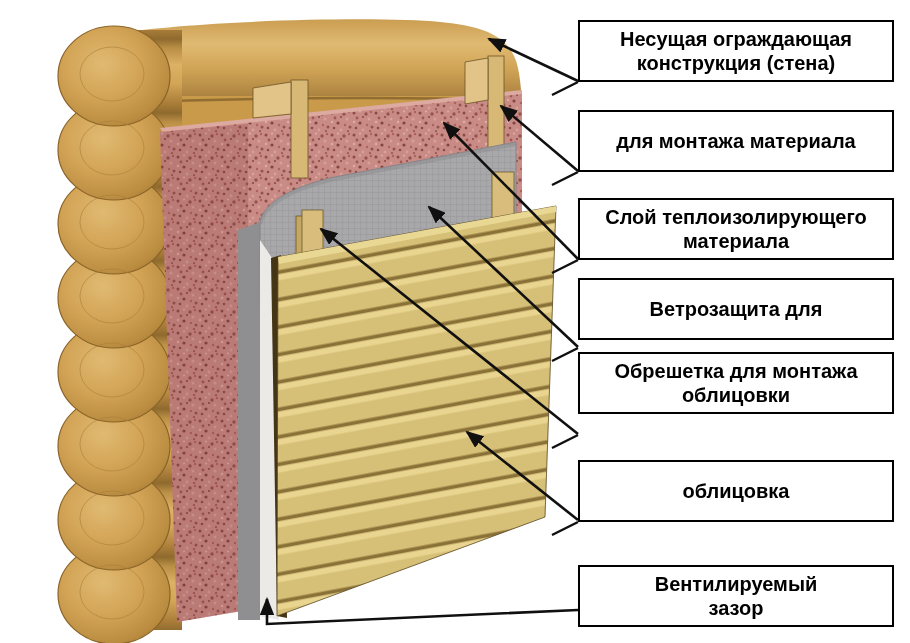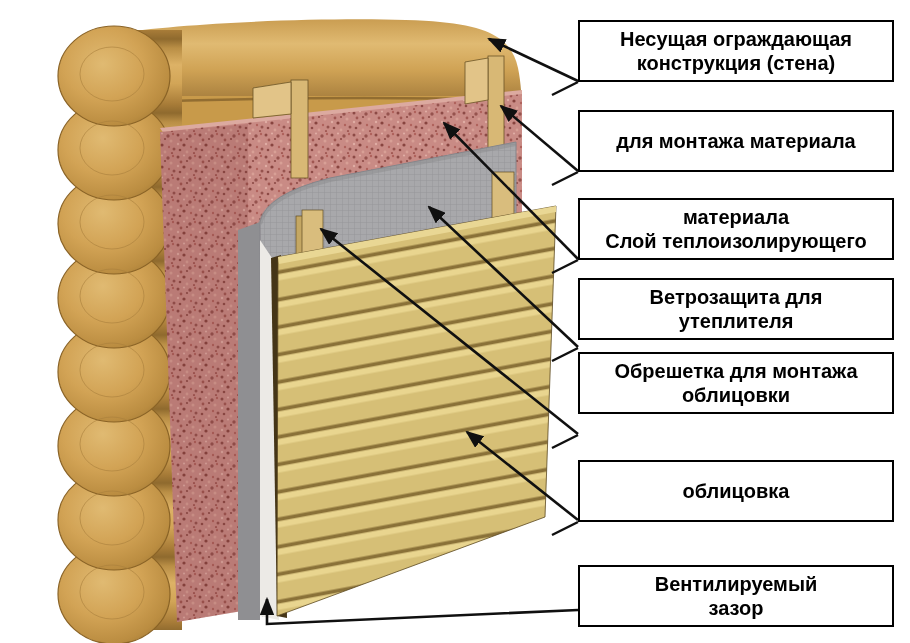--- a/index.html
+++ b/index.html
@@ -159,26 +159,25 @@
 </svg>
 
   <div class="lbox" style="top:20px">
     <span class="lline">Несущая ограждающая</span>
     <span class="lline">конструкция (стена)</span>
   </div>
   <div class="lbox" style="top:110px">
     <span class="lline">для монтажа материала</span>
   </div>
   <div class="lbox" style="top:198px">
+    <span class="lline">Слой теплоизолирующего</span>
     <span class="lline">материала</span>
-    <span class="lline">Слой теплоизолирующего</span>
   </div>
   <div class="lbox" style="top:278px">
     <span class="lline">Ветрозащита для</span>
-    <span class="lline">утеплителя</span>
   </div>
   <div class="lbox" style="top:352px">
     <span class="lline">Обрешетка для монтажа</span>
     <span class="lline">облицовки</span>
   </div>
   <div class="lbox" style="top:460px">
     <span class="lline">облицовка</span>
   </div>
   <div class="lbox" style="top:565px">
     <span class="lline">Вентилируемый</span>

